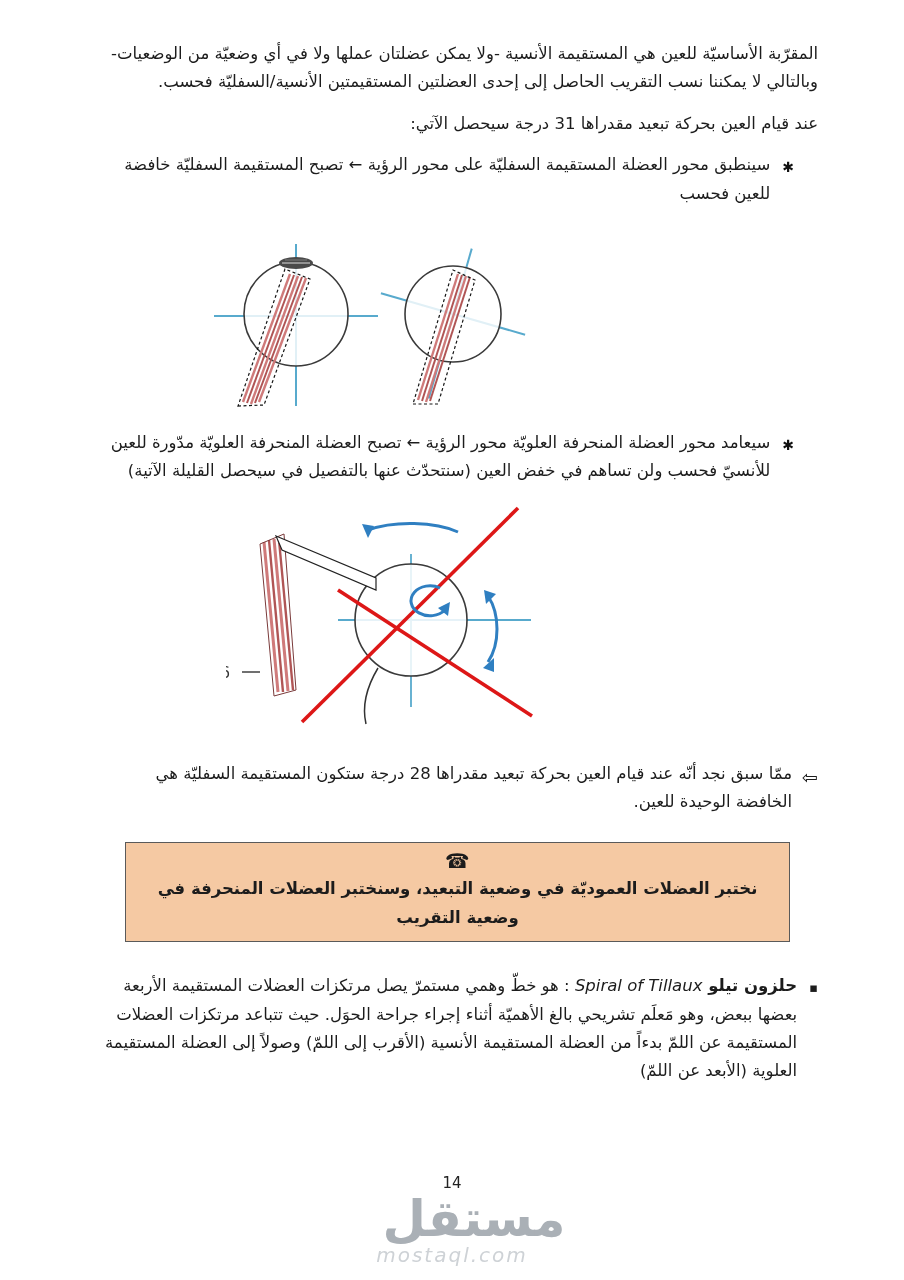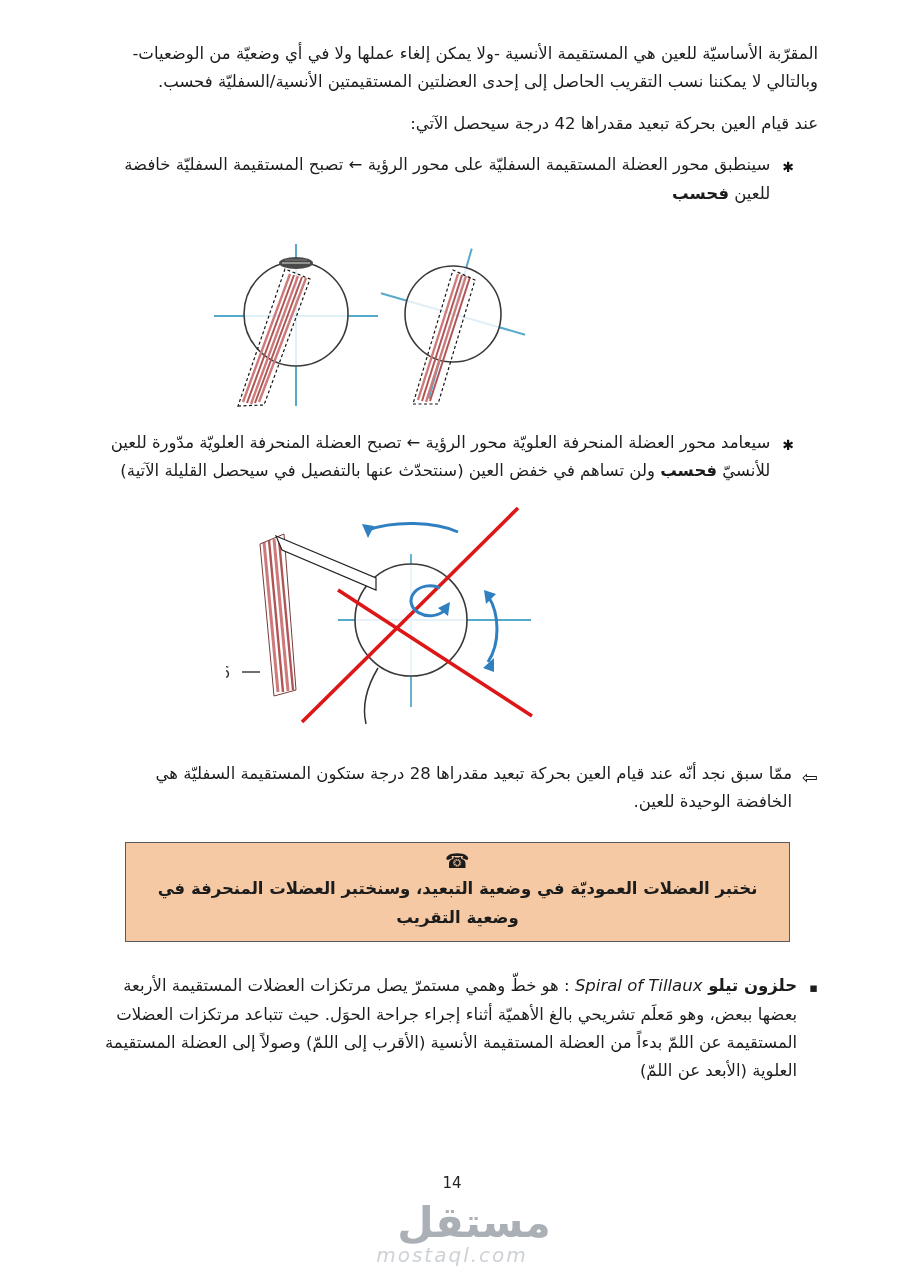--- a/index.html
+++ b/index.html
@@ -11,21 +11,21 @@
   }
   .content {
     direction:rtl; text-align:right;
     padding:40px 86px 0 95px;
     font-size:16.5px; line-height:1.72;
   }
   p.para { margin-bottom:13px; }
   .bullet { display:flex; gap:12px; padding-right:24px; margin:6px 0 16px; }
   .bullet .bmark { flex:0 0 auto; font-size:14px; padding-top:4px; color:#111; }
   .bullet .btext { flex:1 1 auto; }
-  b { font-weight:bold; }
+  b { font-weight:normal; }
   .fig { display:block; }
   .fig1 { width:320px; margin:14px 288px 20px auto; }
   .fig2 { width:340px; margin:10px 252px 26px auto; }
   .conclusion { display:flex; gap:10px; margin:30px 0 14px; }
   .conclusion .cmark { flex:0 0 auto; font-size:19px; padding-top:1px; }
   .note-box {
     margin:26px 28px 30px 30px;
     background:#f5c9a3; border:1px solid #5a5a5a;
     padding:6px 12px 9px; text-align:center; font-weight:bold;
   }
@@ -35,33 +35,33 @@
   .latin { font-style:italic; direction:ltr; unicode-bidi:embed; }
   .lead { font-weight:bold;text-align:right; }
   .page-number {
     position:absolute; left:0; right:0; bottom:88px;
     text-align:center; font-size:15px; color:#222;
   }
   .watermark {
     position:absolute; left:0; right:0; bottom:14px;
     text-align:center; line-height:1.05;
   }
-  .watermark .wlogo { font-size:42px; font-weight:bold; color:#aab0b6; letter-spacing:1px;padding-left:44px; }
+  .watermark .wlogo { font-size:50px; font-weight:bold; color:#aab0b6; letter-spacing:1px;padding-left:44px; }
   .watermark .wdomain { font-size:20px; color:#ced2d6; letter-spacing:2px;font-style:italic; }
 </style>
 </head>
 <body>
 
 <div class="page">
   <div class="content">
 
-    <p class="para">المقرّبة الأساسيّة للعين هي المستقيمة الأنسية -ولا يمكن إلغاء عملها ولا في أي وضعيّة من الوضعيات- وبالتالي لا يمكننا نسب التقريب الحاصل إلى إحدى العضلتين المستقيمتين الأنسية/السفليّة فحسب.</p>
+    <p class="para">المقرّبة الأساسيّة للعين هي المستقيمة الأنسية -ولا يمكن عضلتان عملها ولا في أي وضعيّة من الوضعيات- وبالتالي لا يمكننا نسب التقريب الحاصل إلى إحدى العضلتين المستقيمتين الأنسية/السفليّة فحسب.</p>
 
 
-    <p class="para">عند قيام العين بحركة تبعيد مقدراها 42 درجة سيحصل الآتي:</p>
+    <p class="para">عند قيام العين بحركة تبعيد مقدراها 31 درجة سيحصل الآتي:</p>
 
     <div class="bullet">
       <span class="bmark">✱</span>
       <div class="btext"><span>سينطبق محور العضلة المستقيمة السفليّة على محور الرؤية ← تصبح المستقيمة السفليّة خافضة للعين </span><b>فحسب</b></div>
     </div>
 
     <svg class="fig fig1" viewBox="0 0 320 185" aria-hidden="true">
 
       <g>
         <line x1="4" y1="92" x2="168" y2="92" stroke="#58aacd" stroke-width="2"></line>

